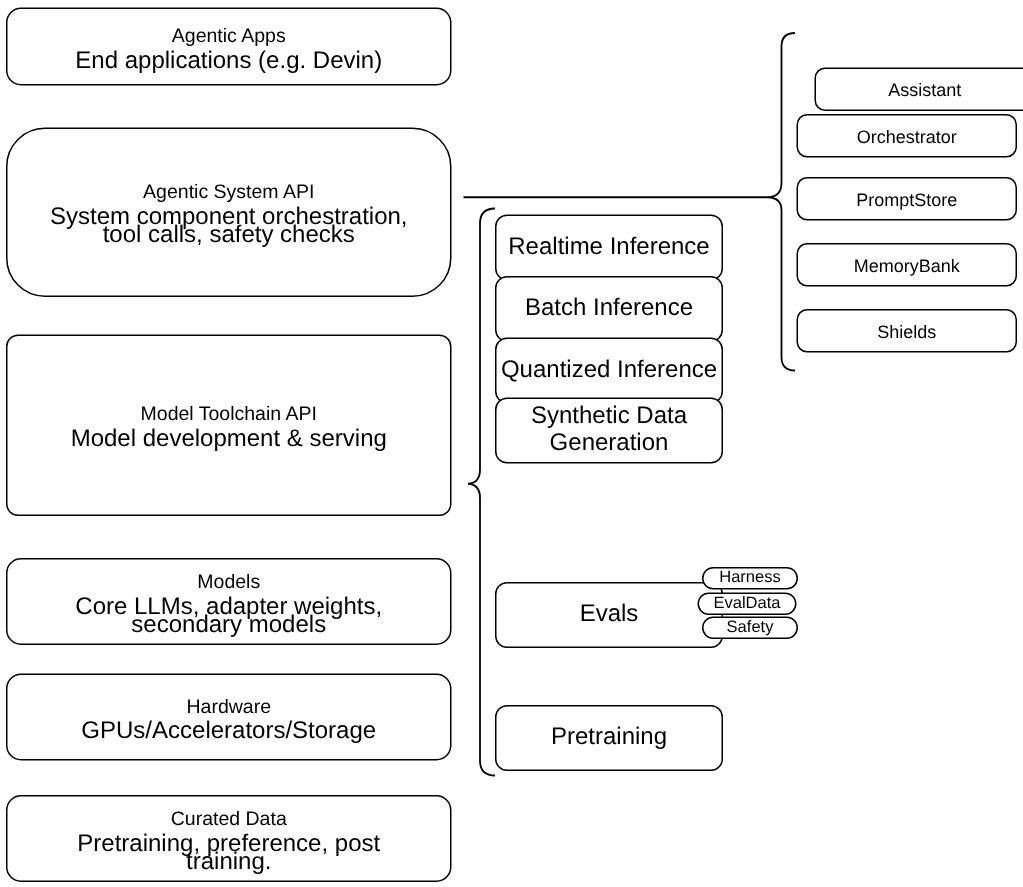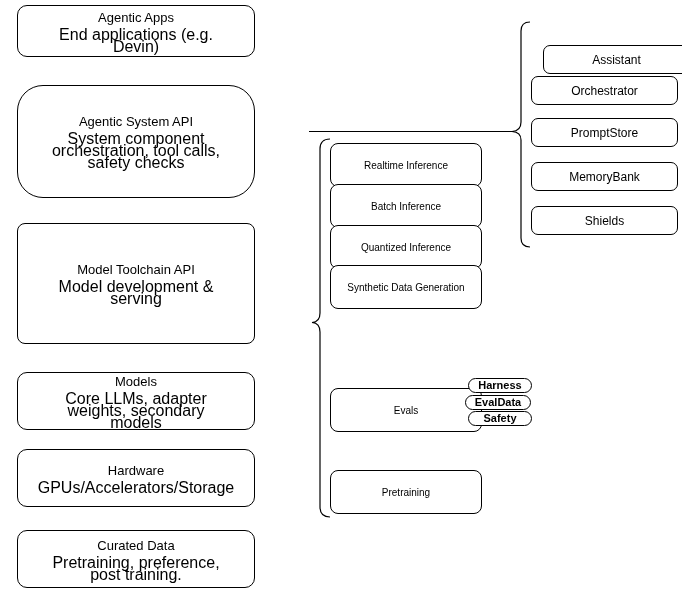--- a/index.html
+++ b/index.html
@@ -22,54 +22,53 @@
     border: 1px solid #000000;
     background: #ffffff;
     display: flex;
     flex-direction: column;
     align-items: center;
     justify-content: center;
     text-align: center;
   }
   
   .layer {
-    left: 17px;
-    width: 238px;
+    left: 4px;
+    width: 297px;
     border-radius: 10px;
     gap: 4px;
     padding: 0 28px;
   }
   .layer .title    { font-size: 13px; line-height: 15px; }
   .layer .subtitle { font-size: 16px; line-height: 12px; }
   #layer-agentic-apps       { top: 5px;   height: 52px;  }
   #layer-agentic-system-api { top: 85px;  height: 113px; border-radius: 26px; }
   #layer-model-toolchain-api{ top: 223px; height: 121px; border-radius: 8px; }
   #layer-models             { top: 372px; height: 58px;  }
   #layer-hardware           { top: 449px; height: 58px;  }
   #layer-curated-data       { top: 530px; height: 58px;  }
 
   
   .tool {
     left: 330px;
     width: 152px;
     height: 44px;
     border-radius: 8px;
-    font-size: 10px;
+    font-size: 16px;
   }
   #tool-0 { top: 143px; } #tool-1 { top: 184px; } #tool-2 { top: 225px; }
   #tool-3 { top: 265px; } #tool-4 { top: 306px; } #tool-5 { top: 347px; }
   #tool-6 { top: 388px; } #tool-7 { top: 429px; } #tool-8 { top: 470px; }
 
   
   .tag {
     border-radius: 999px;
     font-size: 11px;
     line-height: 13px;
     z-index: 3;
-    font-weight: bold;
   }
   #tag-harness  { left: 468px; top: 378px; width: 64px; height: 15px; }
   #tag-evaldata { left: 465px; top: 395px; width: 66px; height: 15px; }
   #tag-safety   { left: 468px; top: 411px; width: 64px; height: 15px; }
 
   
   .component {
     left: 531px;
     width: 147px;
     height: 29px;

